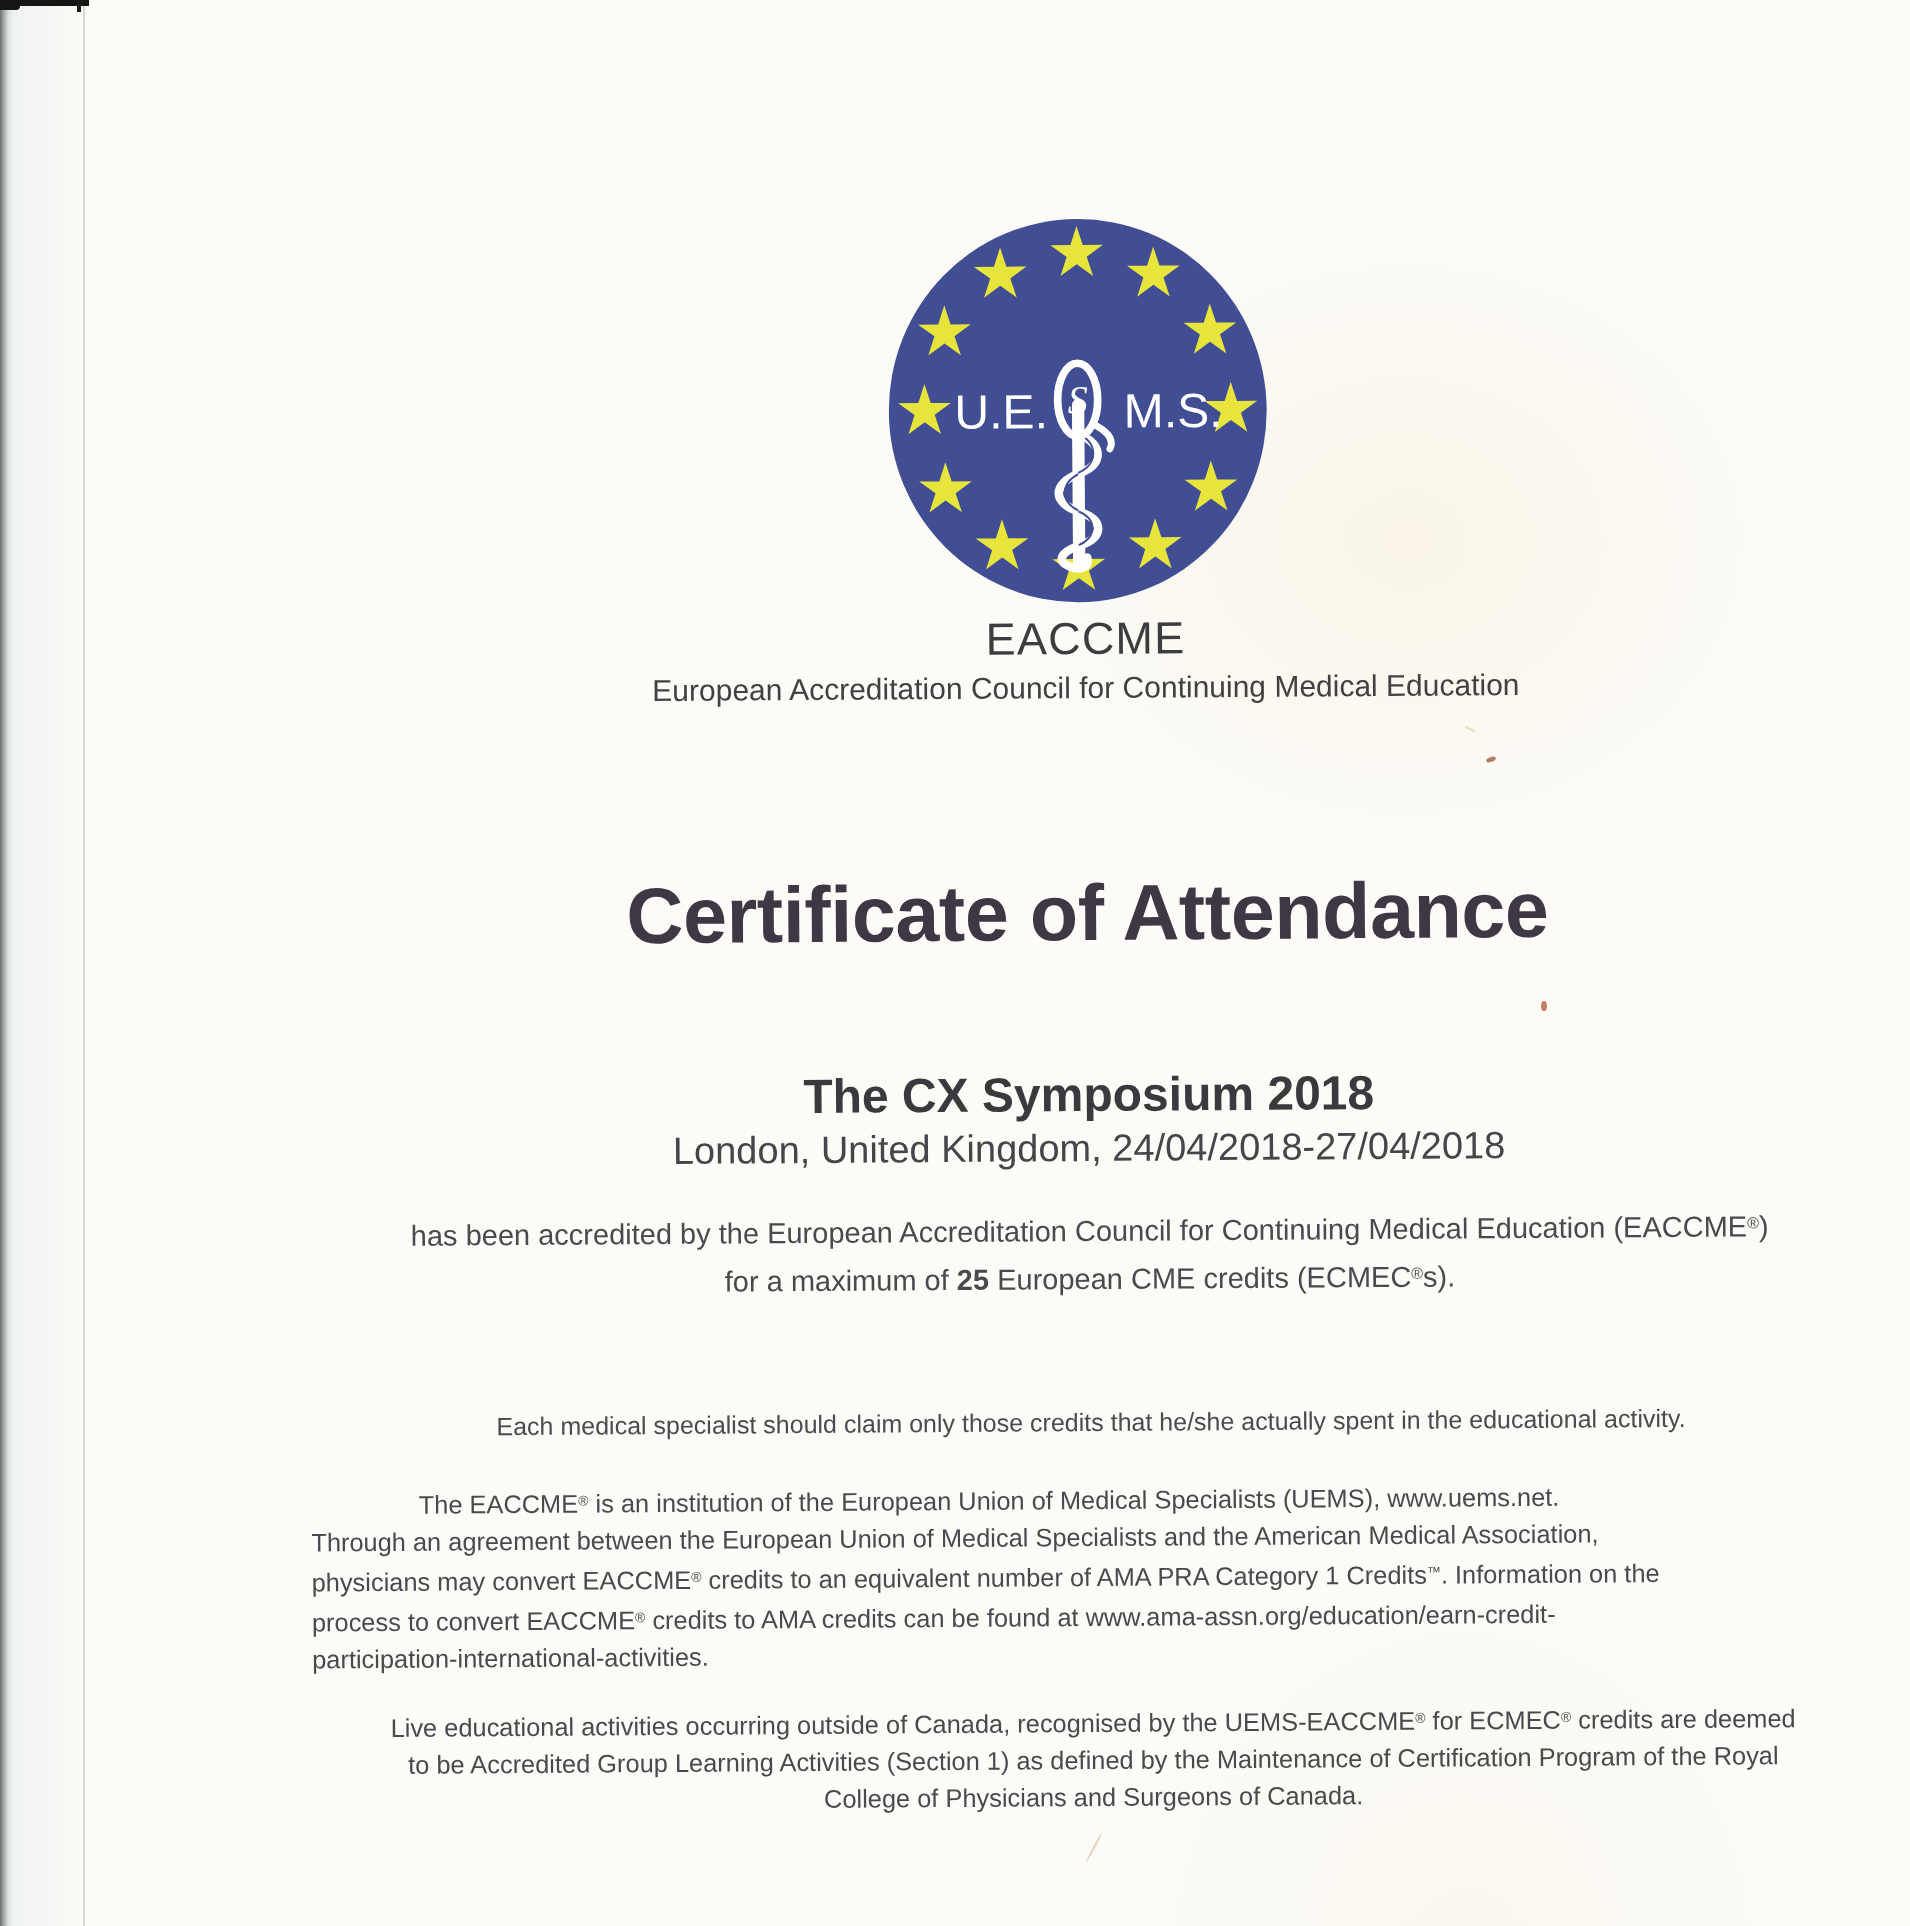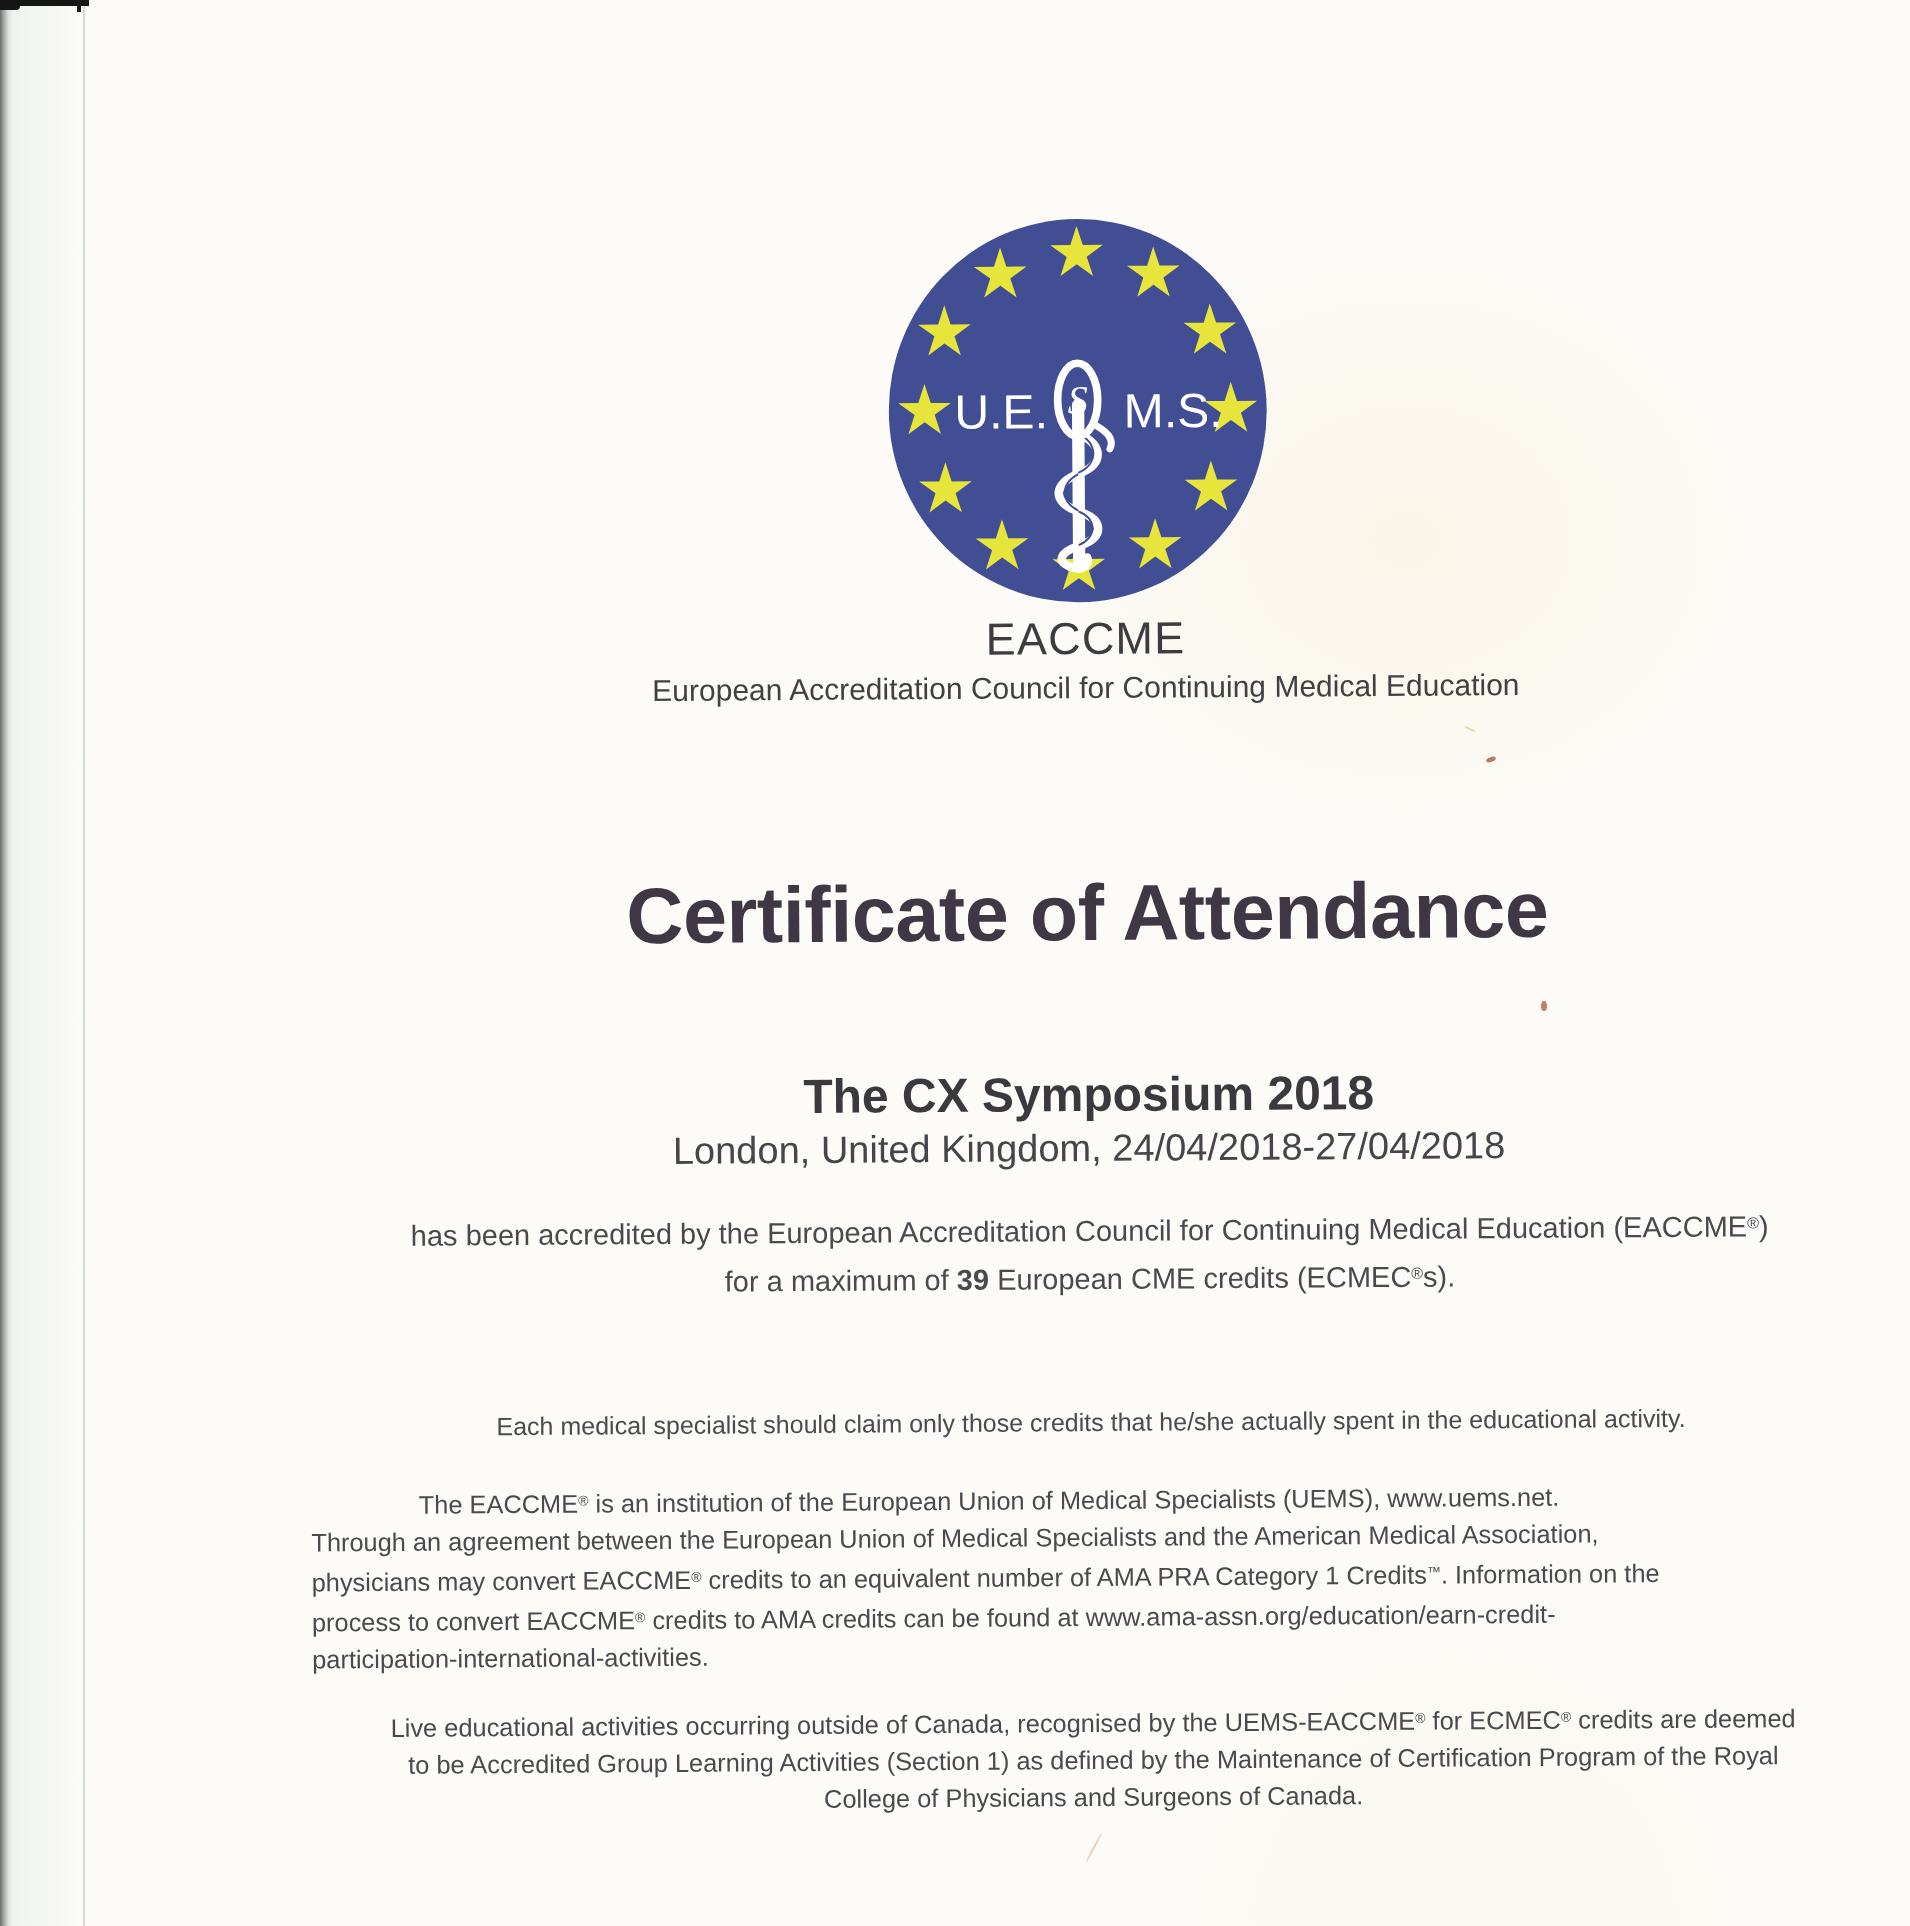--- a/index.html
+++ b/index.html
@@ -122,21 +122,21 @@
 
     <div class="cblock org-acronym">EACCME</div>
     <div class="cblock org-fullname">European Accreditation Council for Continuing Medical Education</div>
 
     <div class="cblock cert-title">Certificate of Attendance</div>
 
     <div class="cblock event-name">The CX Symposium 2018</div>
     <div class="cblock event-location">London, United Kingdom, 24/04/2018-27/04/2018</div>
 
     <div class="cblock accr-line1">has been accredited by the European Accreditation Council for Continuing Medical Education (EACCME<sup class="reg">®</sup>)</div>
-    <div class="cblock accr-line2"><span>for a maximum of </span><span class="b">39</span><span> European CME credits (ECMEC<sup class="reg">®</sup>s).</span></div>
+    <div class="cblock accr-line2"><span>for a maximum of </span><span class="b">25</span><span> European CME credits (ECMEC<sup class="reg">®</sup>s).</span></div>
 
     <div class="cblock disclaimer">Each medical specialist should claim only those credits that he/she actually spent in the educational activity.</div>
 
     <div class="uems-para">
       <div class="first">The EACCME<sup class="reg">®</sup> is an institution of the European Union of Medical Specialists (UEMS), www.uems.net.</div>
       <div>Through an agreement between the European Union of Medical Specialists and the American Medical Association,</div>
       <div>physicians may convert EACCME<sup class="reg">®</sup> credits to an equivalent number of AMA PRA Category 1 Credits<sup class="reg">™</sup>.  Information on the</div>
       <div>process to convert EACCME<sup class="reg">®</sup> credits to AMA credits can be found at www.ama-assn.org/education/earn-credit-</div>
       <div>participation-international-activities.</div>
     </div>

